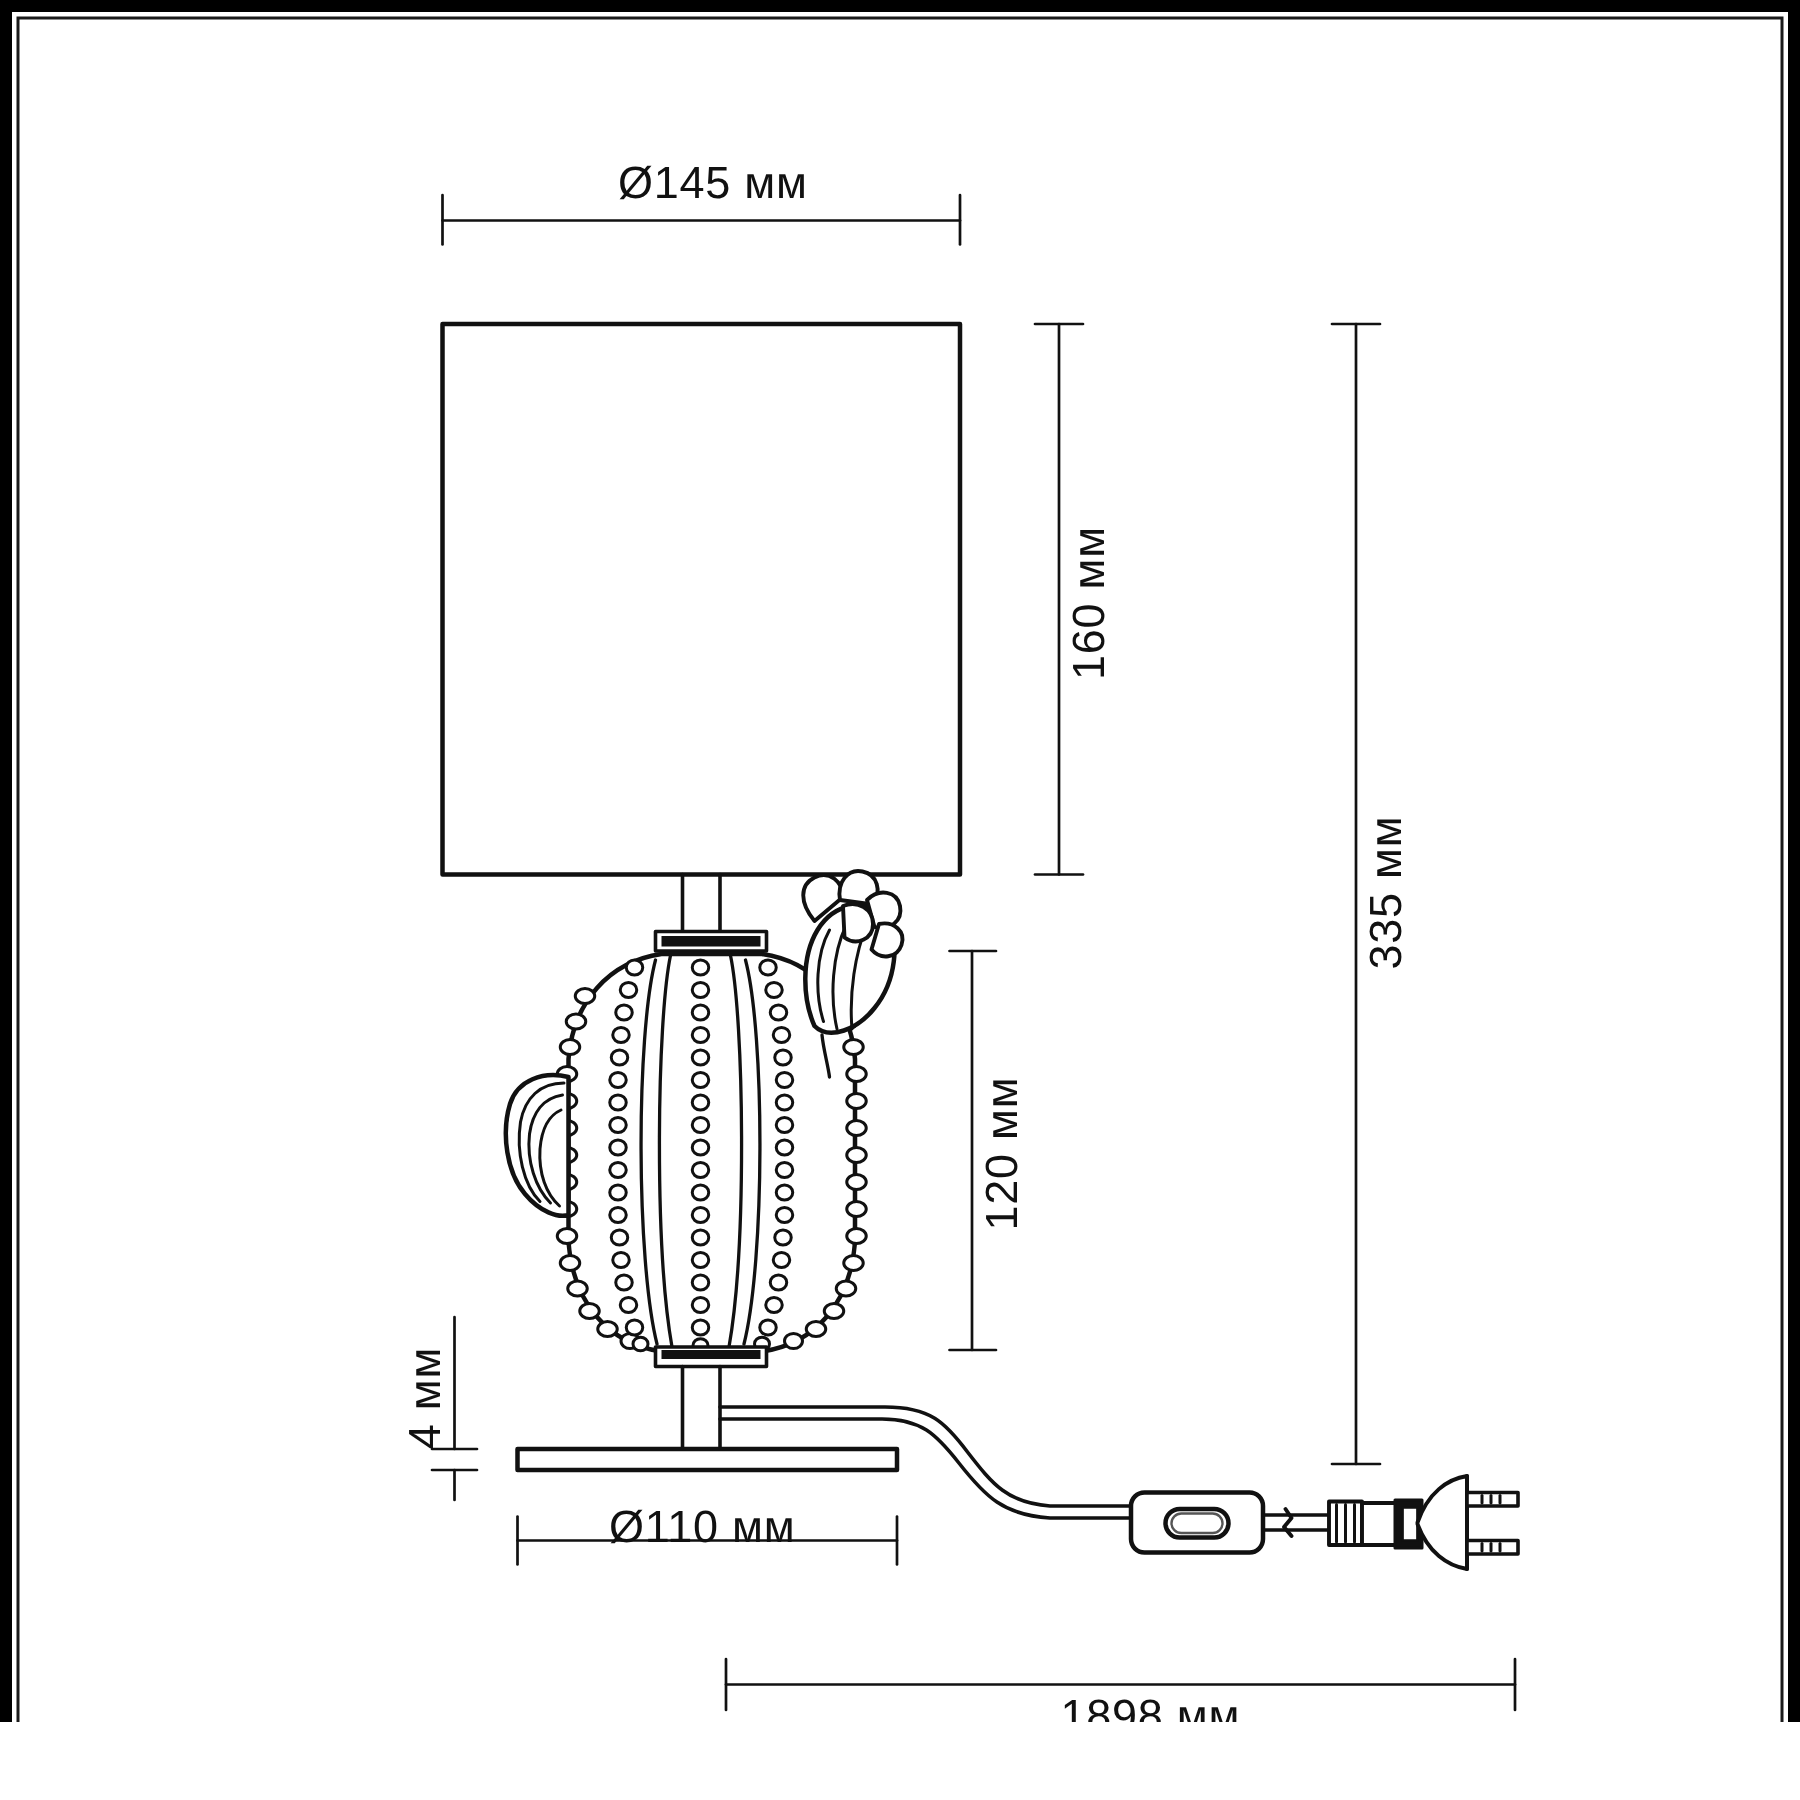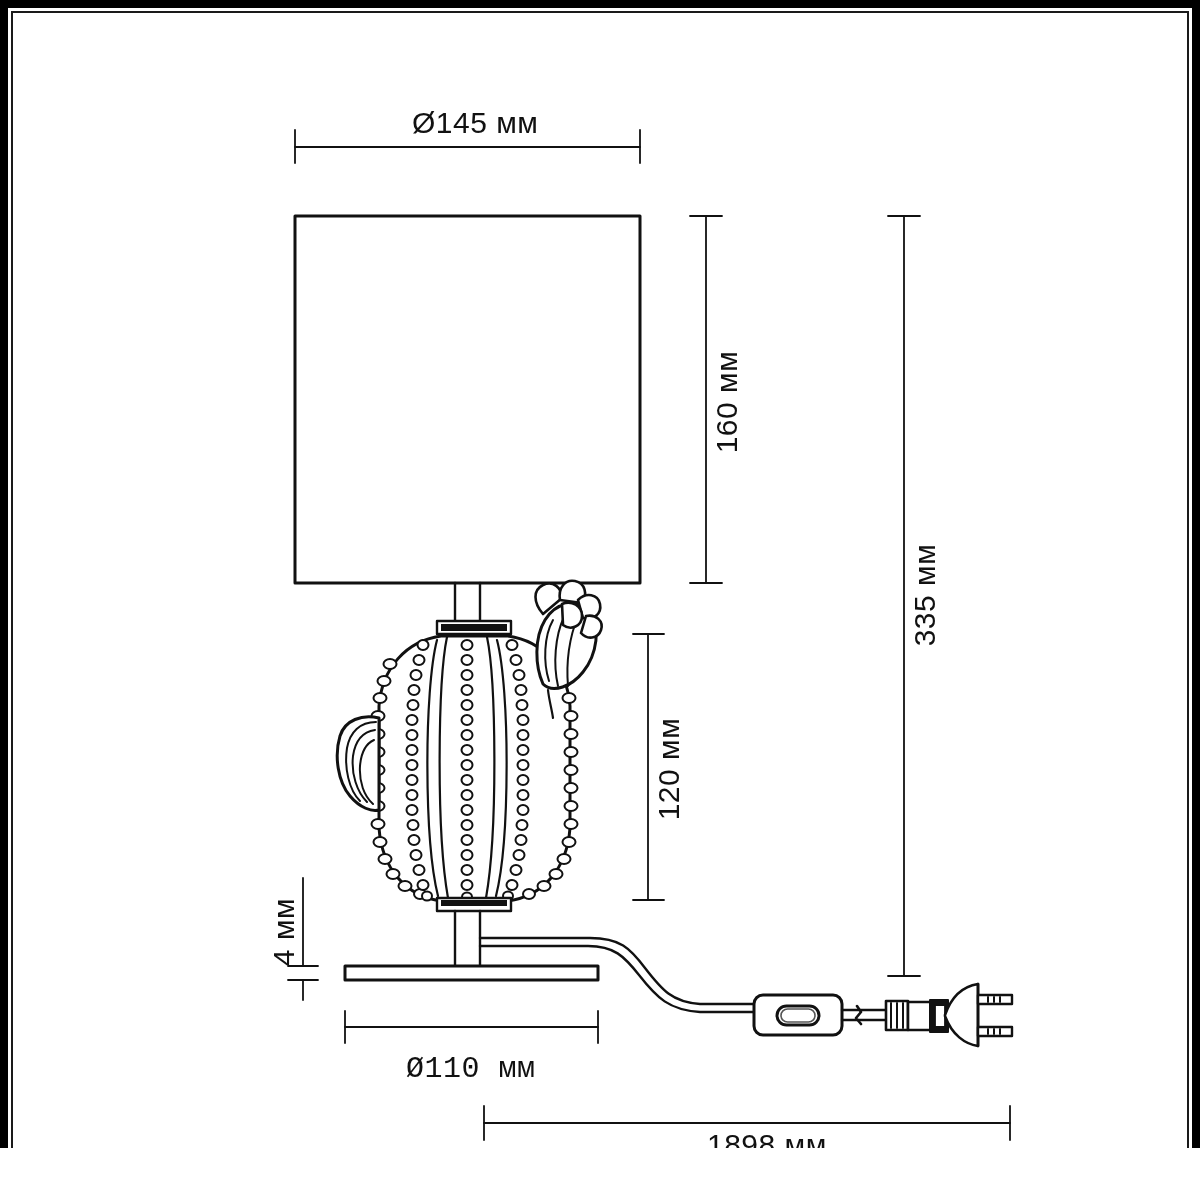--- a/index.html
+++ b/index.html
@@ -329,17 +329,17 @@
   <div class="dim-label dim-h" style="left:412px; top:106px;">Ø145 мм</div>
 
   <div class="dim-label dim-v rot90" style="left:676px; top:385px;">160 мм</div>
 
   <div class="dim-label dim-v rot90" style="left:618px; top:752px;">120 мм</div>
 
   <div class="dim-label dim-v rot90" style="left:874px; top:578px;">335 мм</div>
 
   <div class="dim-label dim-v rot90" style="left:250px; top:915px;">4 мм</div>
 
-  <div class="dim-label dim-h" style="left:406px; top:1052px;font-family:Liberation Mono, monospace;">Ø110 мм</div>
+  <div class="dim-label dim-h" style="left:406px; top:1002px;">Ø110 мм</div>
 
   <div class="dim-label dim-h" style="left:707px; top:1128px;">1898 мм</div>
 
 </div>
 
 </body></html>

